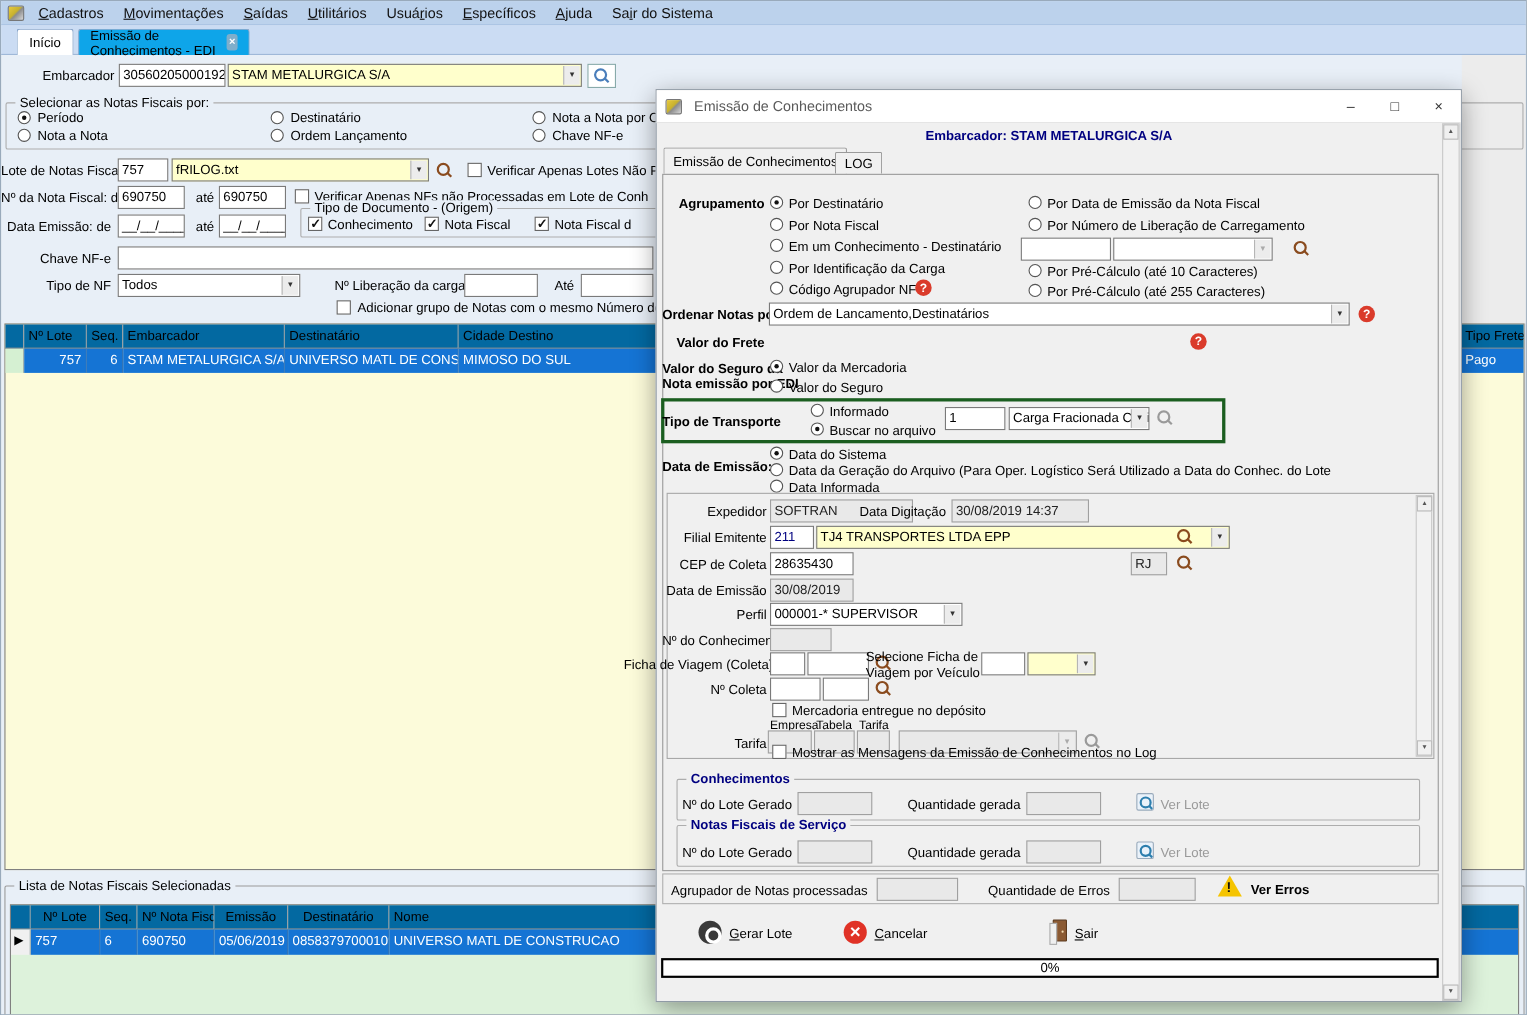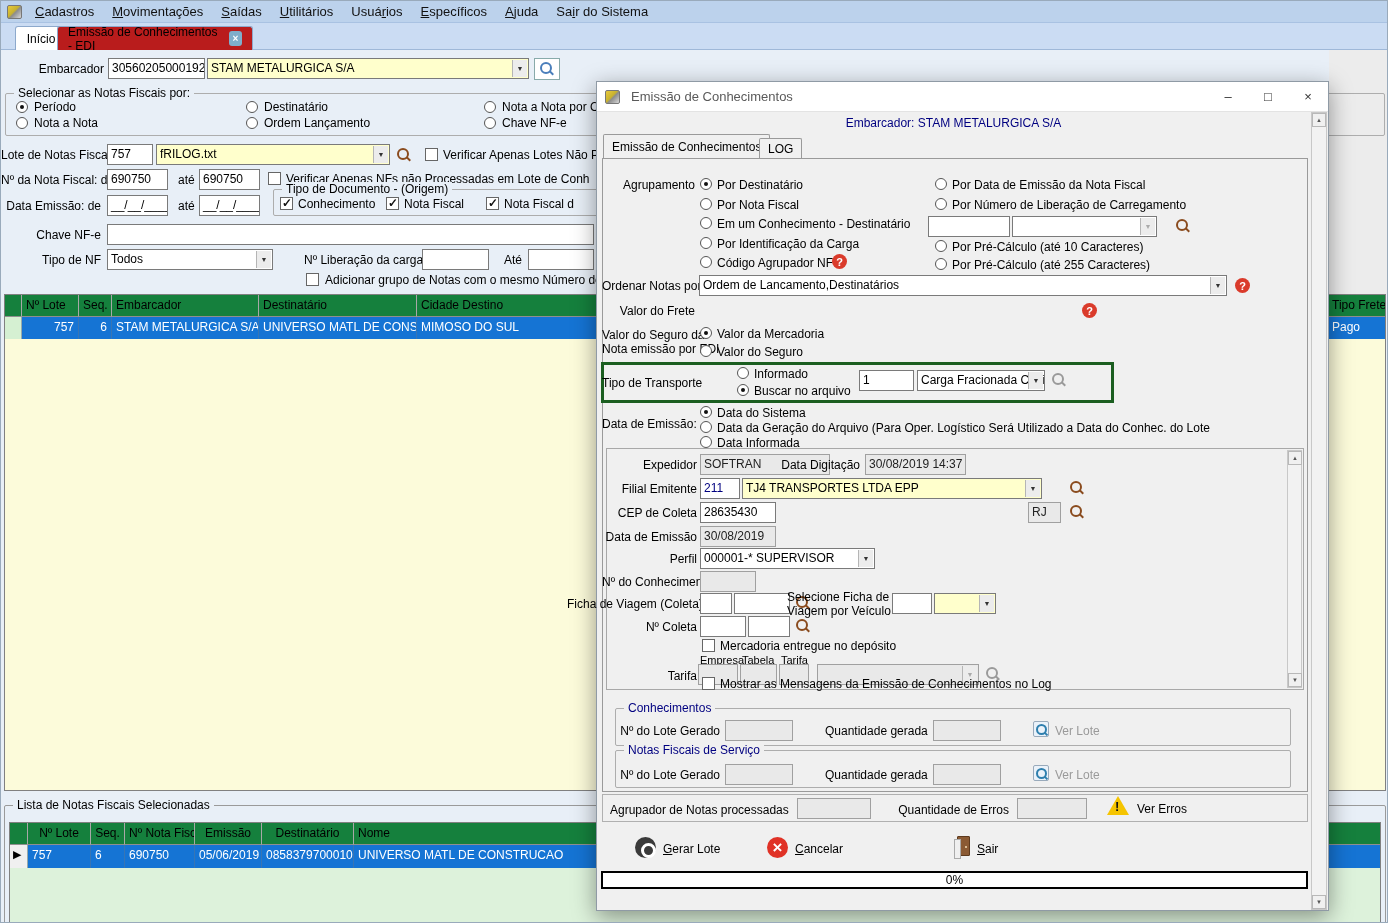--- a/index.html
+++ b/index.html
@@ -1,20 +1,20 @@
 <!DOCTYPE html>
 <html><head>
 <meta charset="utf-8">
 <style>
   *{box-sizing:border-box;margin:0;padding:0}
   body{font-family:"Liberation Sans",sans-serif;background:#888}
   .screen{position:relative;width:1388px;height:923px;overflow:hidden;background:#E8EFF7;border:1px solid #9AB}
   .abs{position:absolute}
   .lbl{position:absolute;font-size:12px;color:#000;white-space:nowrap;line-height:14px}
-  .b{font-weight:normal}
+  .b{font-weight:bold}
   .r{text-align:right}
   .navy{color:#000080}
   .inp{position:absolute;border:1px solid #7A7A7A;background:#fff;height:21px;font-size:12px;line-height:19px;padding:0 3px;white-space:nowrap;overflow:hidden}
   .gray{background:#E9E9E9;border-color:#A0A0A0;color:#222}
   .yel{background:#FFFFCC}
   .dd{padding-right:18px}
   .dda{position:absolute;right:1px;top:1px;bottom:1px;width:15px;background:#ECECEC;border-left:1px solid #B5B5B5;display:flex;align-items:center;justify-content:center}
   .dda::after{content:"▼";font-size:7px;color:#333}
   .dda.dis::after{color:#AAA}
   .rd{position:absolute;width:12px;height:12px;border-radius:50%;border:1px solid #555;background:#fff}
@@ -31,24 +31,24 @@
   .q{position:absolute;width:15px;height:15px;border-radius:50%;background:#DA3B2B;color:#fff;font-weight:bold;font-size:11px;display:flex;align-items:center;justify-content:center}
   .grp{position:absolute;border:1px solid #ADADAD;border-radius:2px}
   .gt{position:absolute;top:-8px;left:8px;font-size:12px;padding:0 4px;white-space:nowrap;background:#E8EFF7}
   .gtd{background:#F0F0F0}
   .menubar{position:absolute;left:0;top:0;width:1388px;height:22px;background:#BCD2EC;display:flex;align-items:center;gap:0;border-bottom:1px solid #A9C2E2}
   .mi{font-size:13px;padding:0 9px;color:#111;white-space:nowrap}
   .appicon{width:15px;height:14px;margin:0 4px 0 6px;background:linear-gradient(135deg,#E8C93E 0%,#C8B22E 45%,#8C8C8C 55%,#D8D8D8 100%);border:1px solid #777;border-radius:2px}
   .tabstrip{position:absolute;left:0;top:22px;width:1388px;height:27px;background:#CBDCF3;border-bottom:1px solid #9FB8D8}
   .mtab{position:absolute;top:3px;height:24px;border:1px solid #8DA9CC;border-bottom:none;border-radius:3px 3px 0 0;font-size:12px;display:flex;align-items:center;justify-content:center;gap:6px;padding:0 10px}
   .mtab.home{left:14px;width:52px;background:#FFFFFF}
-  .mtab.edi{left:56px;width:196px;background:#b91c1c}
+  .mtab.edi{left:70px;width:156px;background:#0ea5e9}
   .tclose{width:15px;height:15px;border-radius:3px;background:#7FAECB;color:#fff;font-size:10px;display:flex;align-items:center;justify-content:center}
   .tclose::after{content:"×";font-weight:bold}
-  .hdrcell{background:#15803d;border-right:1px solid #A8A8A8;border-bottom:1px solid #8F8F8F;font-size:12px;padding:3px 4px;white-space:nowrap;overflow:hidden}
+  .hdrcell{background:#0369a1;border-right:1px solid #A8A8A8;border-bottom:1px solid #8F8F8F;font-size:12px;padding:3px 4px;white-space:nowrap;overflow:hidden}
   .rowsel{background:#1574D4;color:#fff}
   .cell{border-right:1px solid rgba(120,120,120,.35);font-size:12px;padding:3px 4px;white-space:nowrap;overflow:hidden}
   .sb{position:absolute;background:#F2F2F2;border:1px solid #C8C8C8}
   .sbtn{position:absolute;width:14px;height:14px;background:#F0F0F0;border:1px solid #B8B8B8;display:flex;align-items:center;justify-content:center}
   .sbtn.up::after{content:"▲";font-size:6px;color:#555}
   .sbtn.dn::after{content:"▼";font-size:6px;color:#555}
   .dlg{position:absolute;left:595px;top:80px;width:733px;height:830px;background:#F0F0F0;border:1px solid #8F9AA5;box-shadow:0 6px 22px rgba(0,0,0,.40);z-index:10}
   .titlebar{position:absolute;left:0;top:0;width:100%;height:30px;background:#FFFFFF;border-bottom:1px solid #E3E3E3;display:flex;align-items:center}
   .wbtn{width:40px;height:29px;display:flex;align-items:center;justify-content:center;font-size:13px;color:#333}
   .dtab{position:absolute;height:24px;background:#F0F0F0;border:1px solid #9A9A9A;border-bottom:none;border-radius:2px 2px 0 0;font-size:12px;display:flex;align-items:center;justify-content:center;padding:0 8px}
@@ -297,25 +297,25 @@
 
     <div class="frame" style="left:9px;top:366px;width:698px;height:242px;border-color:#A8A8A8"></div>
     <div class="sb" style="left:690px;top:368px;width:15px;height:238px">
       <span class="sbtn up" style="left:0;top:0"></span>
       <span class="sbtn dn" style="left:0;top:222px"></span>
     </div>
 
     <div class="lbl r" style="left:5px;top:376px;width:95px">Expedidor</div>
     <div class="inp gray" style="left:103px;top:372px;width:130px">SOFTRAN</div>
     <div class="lbl r" style="left:180px;top:376px;width:83px">Data Digitação</div>
-    <div class="inp gray" style="left:268px;top:372px;width:101px">30/08/2019 14:37</div>
+    <div class="inp gray" style="left:268px;top:372px;width:125px">30/08/2019 14:37</div>
 
     <div class="lbl r" style="left:5px;top:400px;width:95px">Filial Emitente</div>
     <div class="inp navy" style="left:103px;top:396px;width:40px">211</div>
-    <div class="inp yel dd" style="left:145px;top:396px;width:300px"><span>TJ4 TRANSPORTES LTDA EPP</span><span class="dda"></span></div>
+    <div class="inp yel dd" style="left:145px;top:396px;width:376px"><span>TJ4 TRANSPORTES LTDA EPP</span><span class="dda"></span></div>
     <span class="mag" style="left:472px;top:398px"></span>
 
     <div class="lbl r" style="left:5px;top:424px;width:95px">CEP de Coleta</div>
     <div class="inp" style="left:103px;top:420px;width:76px">28635430</div>
     <div class="inp gray" style="left:431px;top:420px;width:33px">RJ</div>
     <span class="mag" style="left:472px;top:422px"></span>
 
     <div class="lbl r" style="left:5px;top:448px;width:95px">Data de Emissão</div>
     <div class="inp gray" style="left:103px;top:444px;width:76px">30/08/2019</div>
 

